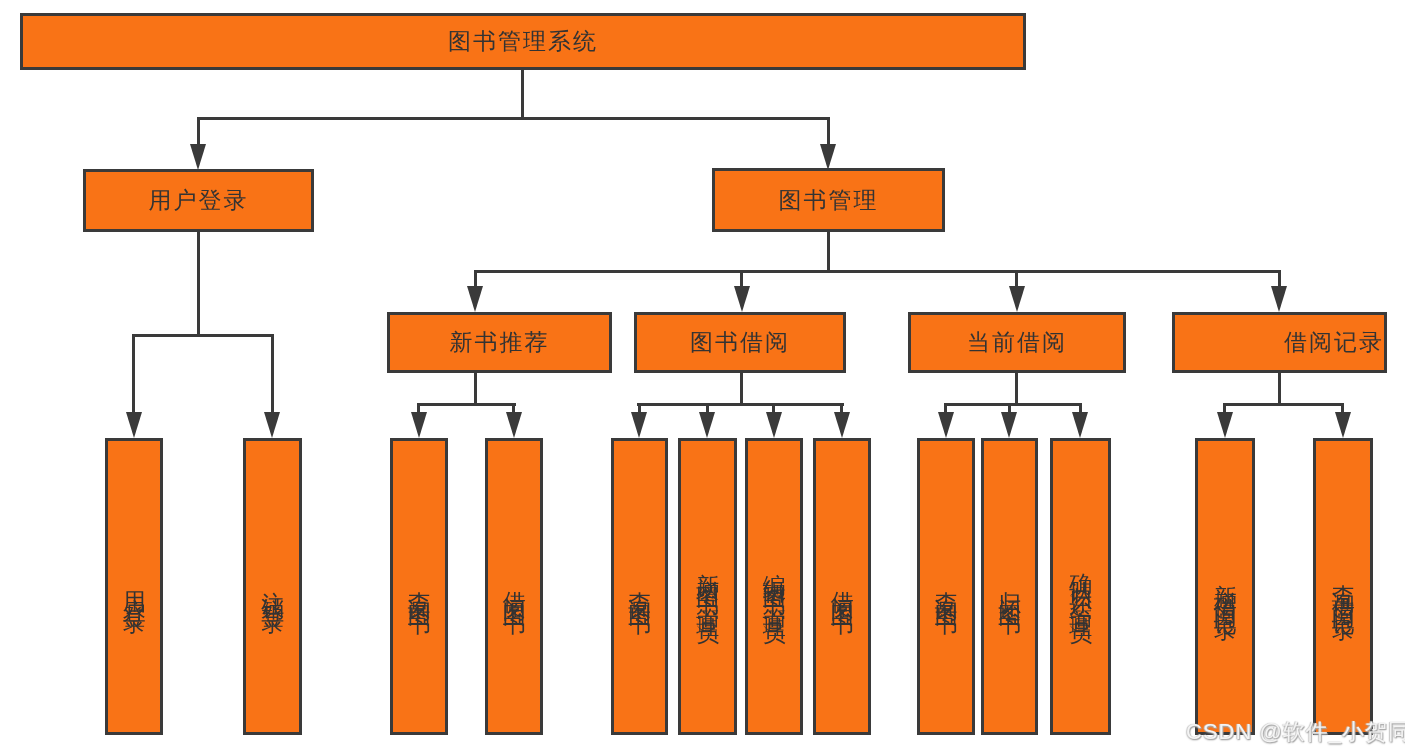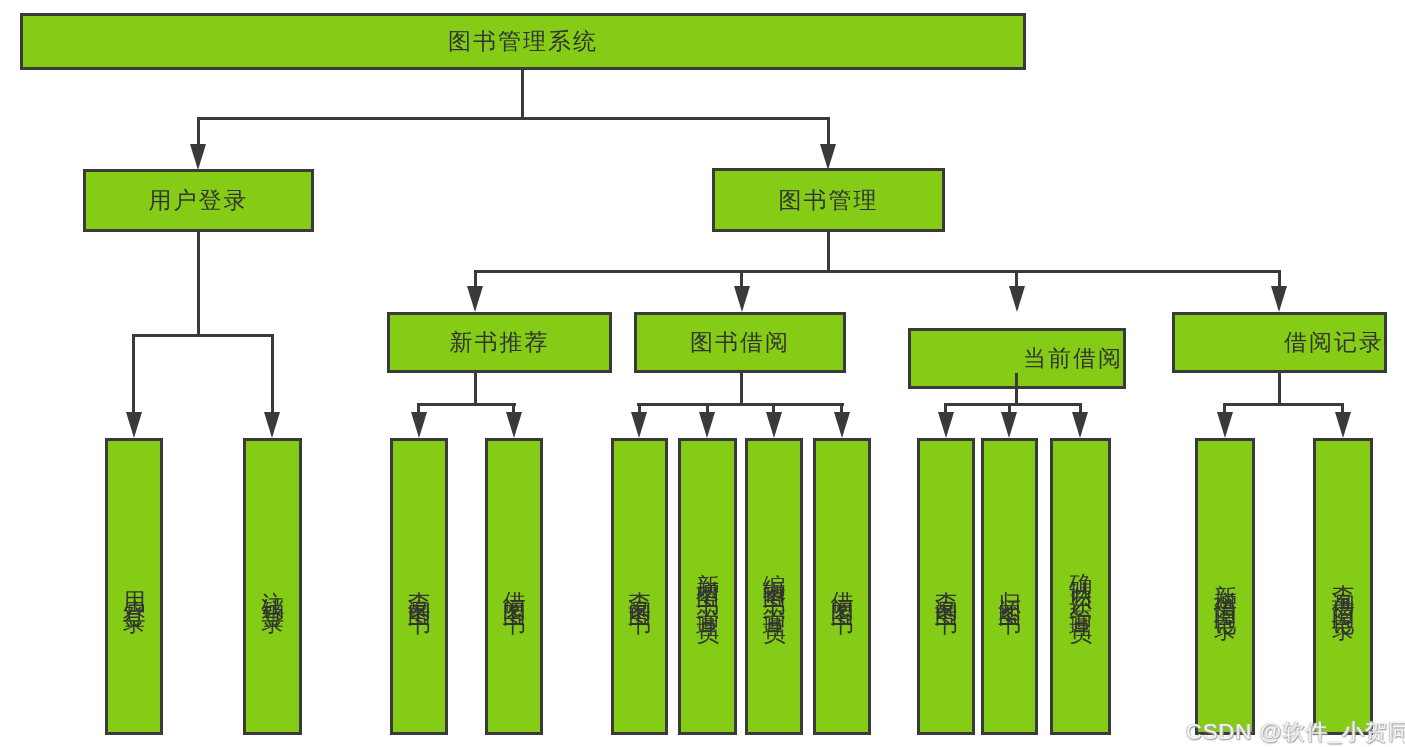--- a/index.html
+++ b/index.html
@@ -7,21 +7,21 @@
     position:relative;
     width:1405px;height:747px;
     background:#ffffff;
     font-family:"Liberation Sans", sans-serif;
     overflow:hidden;
   }
   .box{
     position:absolute;
     box-sizing:border-box;
     border:3px solid #3a3a3a;
-    background:#84cc16;
+    background:#f97316;
     display:flex;
     align-items:center;
     justify-content:center;
     color:#333333;
   }
   .box .lbl{
     font-size:23px;
     letter-spacing:2px;
     white-space:nowrap;
     color:#333333;
@@ -93,21 +93,21 @@
   <div class="arrow" style="left:1009px;top:286px;"></div>
   <div class="v" style="left:1278px;top:270px;height:16px;"></div>
   <div class="arrow" style="left:1271px;top:286px;"></div>
 
   <div class="box" style="left:363px;top:312px;width:225px;height:61px;margin-left:24px;">
     <span class="lbl">新书推荐</span>
   </div>
   <div class="box" style="left:634px;top:312px;width:212px;height:61px;">
     <span class="lbl">图书借阅</span>
   </div>
-  <div class="box" style="left:908px;top:328px;width:218px;height:61px;justify-content:flex-end;">
+  <div class="box" style="left:908px;top:312px;width:218px;height:61px;">
     <span class="lbl">当前借阅</span>
   </div>
   <div class="box" style="left:1172px;top:312px;width:215px;height:61px;justify-content:flex-end;">
     <span class="lbl">借阅记录</span>
   </div>
 
   <div class="v" style="left:474px;top:373px;height:32px;"></div>
   <div class="h" style="left:417px;top:403px;width:99px;"></div>
   <div class="v" style="left:417px;top:403px;height:11px;"></div>
   <div class="arrow" style="left:411px;top:412px;"></div>

